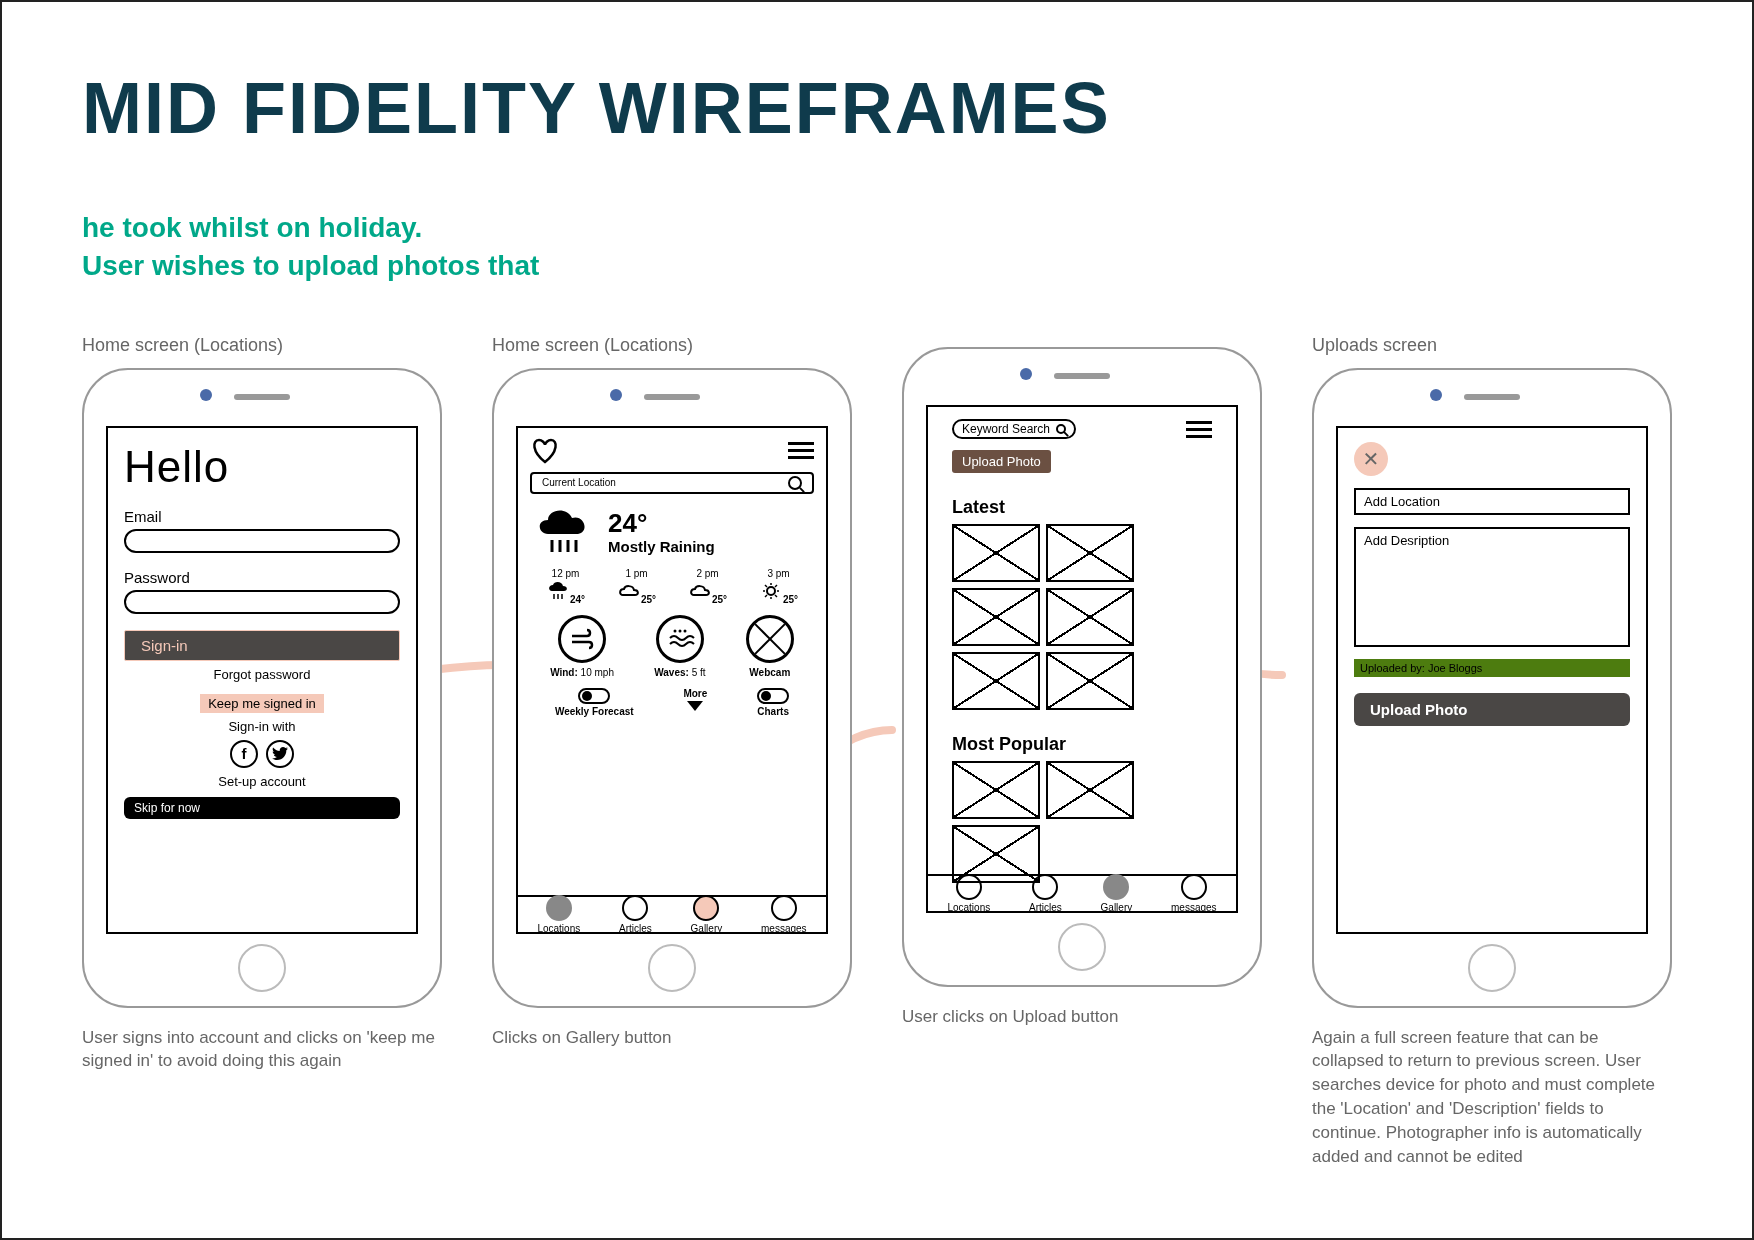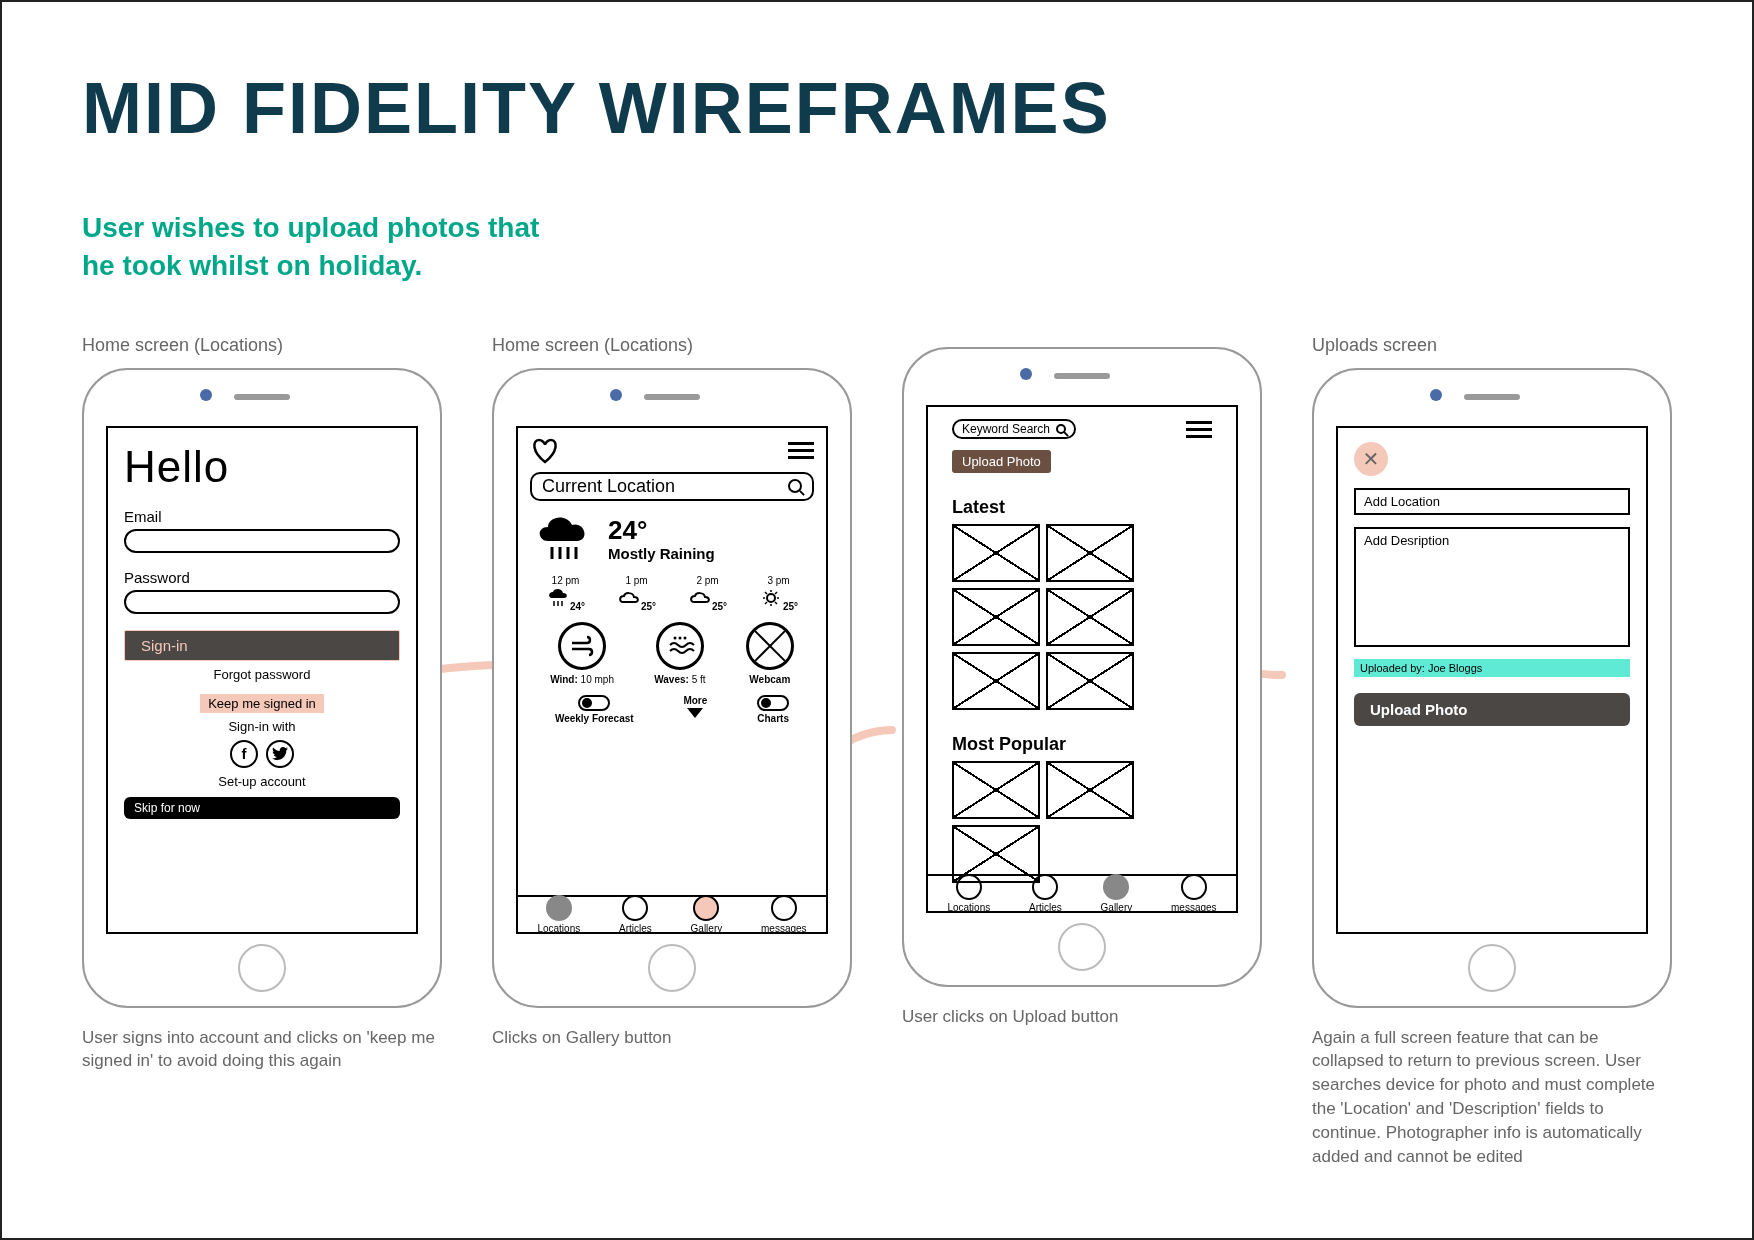--- a/index.html
+++ b/index.html
@@ -28,21 +28,21 @@
 .social { display:flex; justify-content:center; gap:8px; margin-top:6px; }
 .social-ic { width:28px; height:28px; border:2px solid #000; border-radius:50%; display:flex; align-items:center; justify-content:center; font-weight:bold; font-size:15px; }
 .skip { display:block; margin:8px auto 12px; background:#000; color:#fff; font-size:12px; padding:4px 10px; border-radius:6px; }
 
 
 .s2 { padding:10px 12px; font-size:12px; }
 .s2-top { display:flex; justify-content:space-between; align-items:center; }
 .heart { width:30px; height:26px; }
 .ham { width:26px; }
 .ham div { height:3px; background:#000; margin:4px 0; }
-.search { display:flex; align-items:center; border:2px solid #000; border-radius:10px; padding:2px 10px; margin-top:8px; font-size:18px; }
+.search { display:flex; align-items:center; border:2px solid #000; border-radius:4px; padding:2px 10px; margin-top:8px; font-size:10px; }
 .mag { margin-left:auto; width:14px; height:14px; border:2px solid #000; border-radius:50%; position:relative; }
 .mag::after { content:""; position:absolute; width:6px; height:2px; background:#000; bottom:-3px; right:-5px; transform:rotate(45deg); }
 .weather-main { display:flex; align-items:center; gap:10px; margin-top:10px; }
 .cloud-rain { width:68px; height:56px; }
 .temp-big { font-size:26px; font-weight:900; }
 .cond { font-size:15px; font-weight:900; line-height:1.1; }
 .hourly { display:flex; justify-content:space-around; margin-top:8px; text-align:center; font-size:10px; }
 .hr-ic { width:24px; height:20px; margin:2px auto; }
 .info-row { display:flex; justify-content:space-around; margin-top:10px; text-align:center; font-size:10px; }
 .circ-ic { width:48px; height:48px; border:3px solid #000; border-radius:50%; margin:0 auto 4px; display:flex; align-items:center; justify-content:center; }
@@ -69,34 +69,34 @@
 
 .s4 { padding:14px 16px; }
 .close-x { width:34px; height:34px; background:#f5c9b9; border-radius:50%; display:flex; align-items:center; justify-content:center; font-size:20px; color:#666; }
 .click-box { background:#f5c9b9; border:2px solid #6b5042; height:100px; margin-top:10px; position:relative; display:flex; flex-direction:column; align-items:center; justify-content:center; font-size:14px; color:#444; }
 .click-box::before,.click-box::after { content:""; position:absolute; top:0; left:0; right:0; bottom:0; }
 .click-box::before { background:linear-gradient(to top right, transparent calc(50% - 1px), #a07a60 calc(50% - 1px), #a07a60 calc(50% + 1px), transparent calc(50% + 1px)); }
 .click-box::after { background:linear-gradient(to top left, transparent calc(50% - 1px), #a07a60 calc(50% - 1px), #a07a60 calc(50% + 1px), transparent calc(50% + 1px)); }
 .click-txt { position:relative; z-index:1; background:#f5c9b9; padding:0 6px; }
 .inp { border:2px solid #000; padding:4px 8px; font-size:13px; margin-top:12px; }
 .desc { height:120px; }
-.uploaded-by { background:#5eead4; font-size:11px; padding:3px 6px; margin-top:12px; }
+.uploaded-by { background:#4d7c0f; font-size:11px; padding:3px 6px; margin-top:12px; }
 .upload-btn { display:block; margin:16px auto 0; background:#4a4745; color:#fff; font-size:15px; font-weight:700; padding:8px 16px; border-radius:6px; }
 
 
 .connector { position:absolute; top:0; left:0; width:100%; height:100%; pointer-events:none; z-index:0; }
 </style>
 </head>
 <body>
 
 <div class="page">
   <h1 class="title">MID FIDELITY WIREFRAMES</h1>
   <div class="subtitle">
+    <div>he took whilst on holiday.</div>
     <div>User wishes to upload photos that</div>
-    <div>he took whilst on holiday.</div>
   </div>
 
   <div class="row">
     <svg class="connector">
       <path d="M 270,340 C 340,340 360,330 420,330" stroke="#f5c9b9" stroke-width="8" fill="none" stroke-linecap="round"></path>
       <path d="M 575,565 C 660,595 700,395 810,395" stroke="#f5c9b9" stroke-width="8" fill="none" stroke-linecap="round"></path>
       <path d="M 910,125 C 1020,125 1020,340 1200,340" stroke="#f5c9b9" stroke-width="8" fill="none" stroke-linecap="round"></path>
     </svg>
 
     <div class="col">

